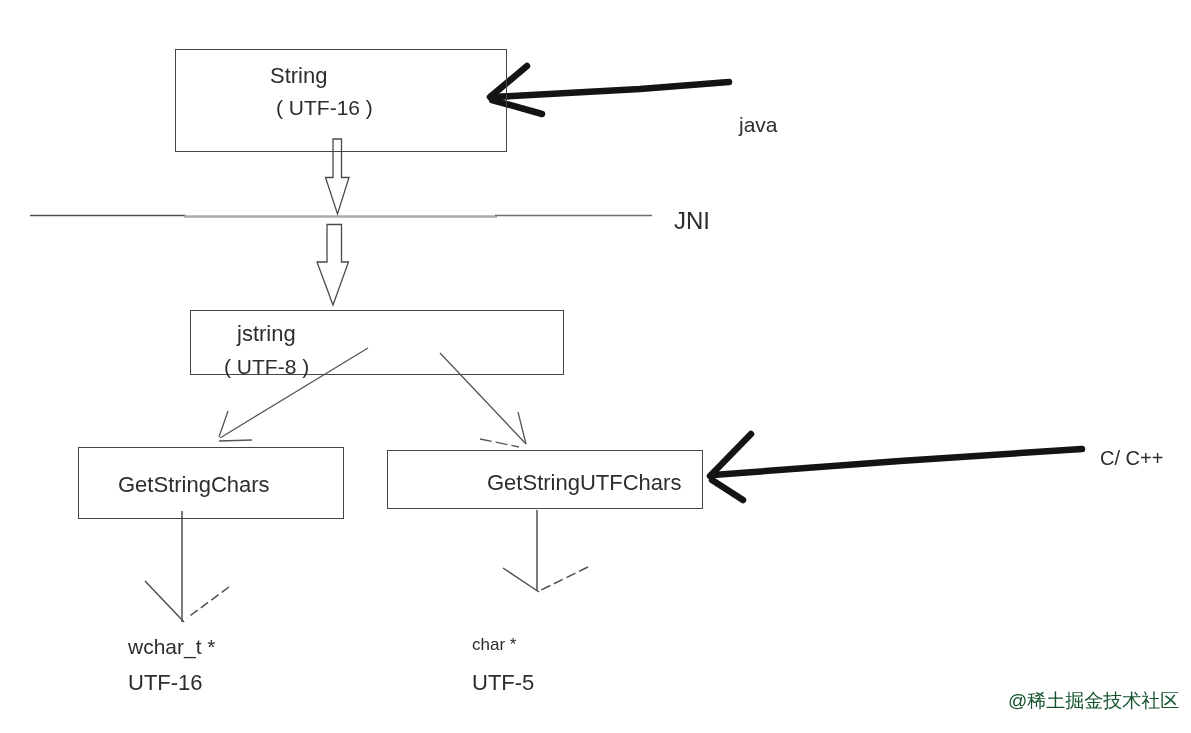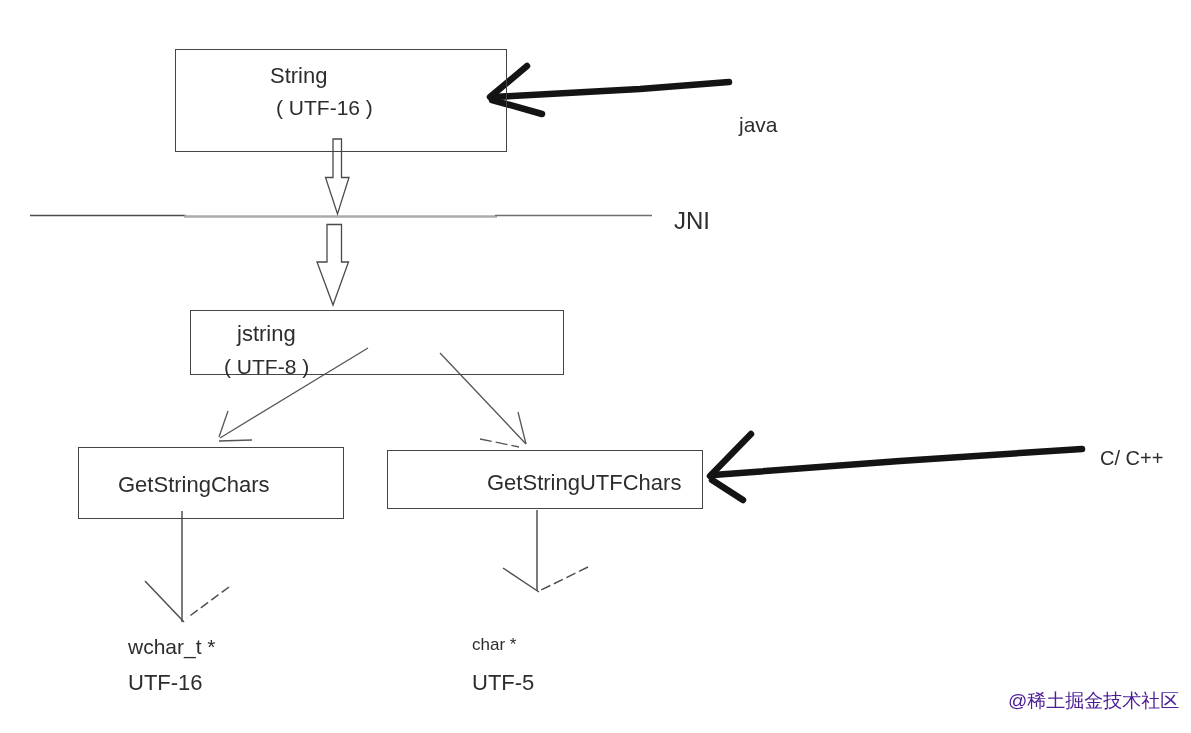--- a/index.html
+++ b/index.html
@@ -30,21 +30,21 @@
   #gsuc-box{left:387px;top:450px;width:316px;height:59px;}
   #gsuc-label{left:64px;top:19px;font-size:22px;margin-left:35px;}
   .floating{position:absolute;white-space:nowrap;}
   #java-label{left:739px;top:65px;font-size:21px;margin-top:48px;}
   #jni-label{left:674px;top:207px;font-size:24px;}
   #cpp-label{left:1100px;top:447px;font-size:20px;}
   #wchar-type{left:128px;top:635px;font-size:21px;}
   #wchar-enc{left:128px;top:670px;font-size:22px;}
   #char-type{left:472px;top:635px;font-size:17px;}
   #char-enc{left:472px;top:670px;font-size:22px;}
-  #watermark{left:1008px;top:688px;font-size:19px;color:#4c1d95;}
+  #watermark{left:1008px;top:688px;font-size:19px;color:#14532d;}
 </style>
 </head>
 <body>
 
 <div id="canvas">
 
   <svg id="wires" viewBox="0 0 1191 733" xmlns="http://www.w3.org/2000/svg">
 
     <g fill="none">
       <line x1="30" y1="215.5" x2="186" y2="215.5" stroke="#4d4d4d" stroke-width="1.5"></line>

